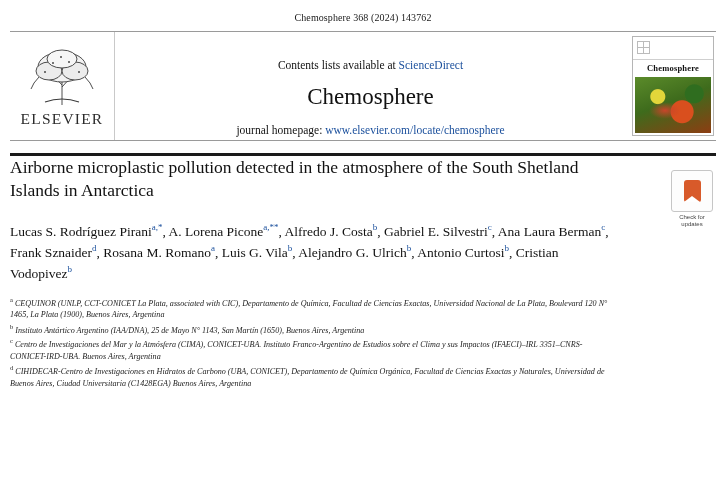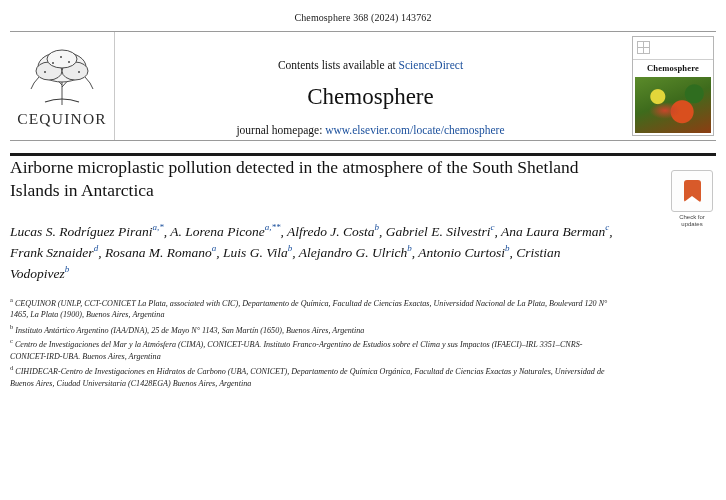--- a/index.html
+++ b/index.html
@@ -215,21 +215,20 @@
     line-height: 1.15;
     margin-top: 2px;
   }
 
   .authors {
     margin-top: 18px;
     font-size: 13.5px;
     line-height: 1.52;
     color: #111;
     max-width: 610px;
-    font-style: italic;
   }
   .authors sup {
     font-size: 9px;
     color: #1a4f9c;
     vertical-align: super;
   }
 
   .affiliations {
     margin-top: 11px;
     font-size: 8.1px;
@@ -270,21 +269,21 @@
           <path d="M22 57 q17 -6 34 0" stroke-width="1.1"></path>
         </g>
         <g fill="#4a4a4a">
           <circle cx="30" cy="18" r="1"></circle>
             <circle cx="46" cy="17" r="1"></circle>
           <circle cx="38" cy="12" r="1"></circle>
             <circle cx="22" cy="27" r="1"></circle>
           <circle cx="56" cy="27" r="1"></circle>
         </g>
       </svg>
-      <div class="elsevier-word">CEQUINOR</div>
+      <div class="elsevier-word">ELSEVIER</div>
     </div>
 
     <div class="masthead-center">
       <div class="contents-line">
         <span>Contents lists available at </span><span class="sd">ScienceDirect</span>
       </div>
       <div class="journal-title">Chemosphere</div>
       <div class="homepage-line">
         <span>journal homepage: </span><span class="url">www.elsevier.com/locate/chemosphere</span>
       </div>

